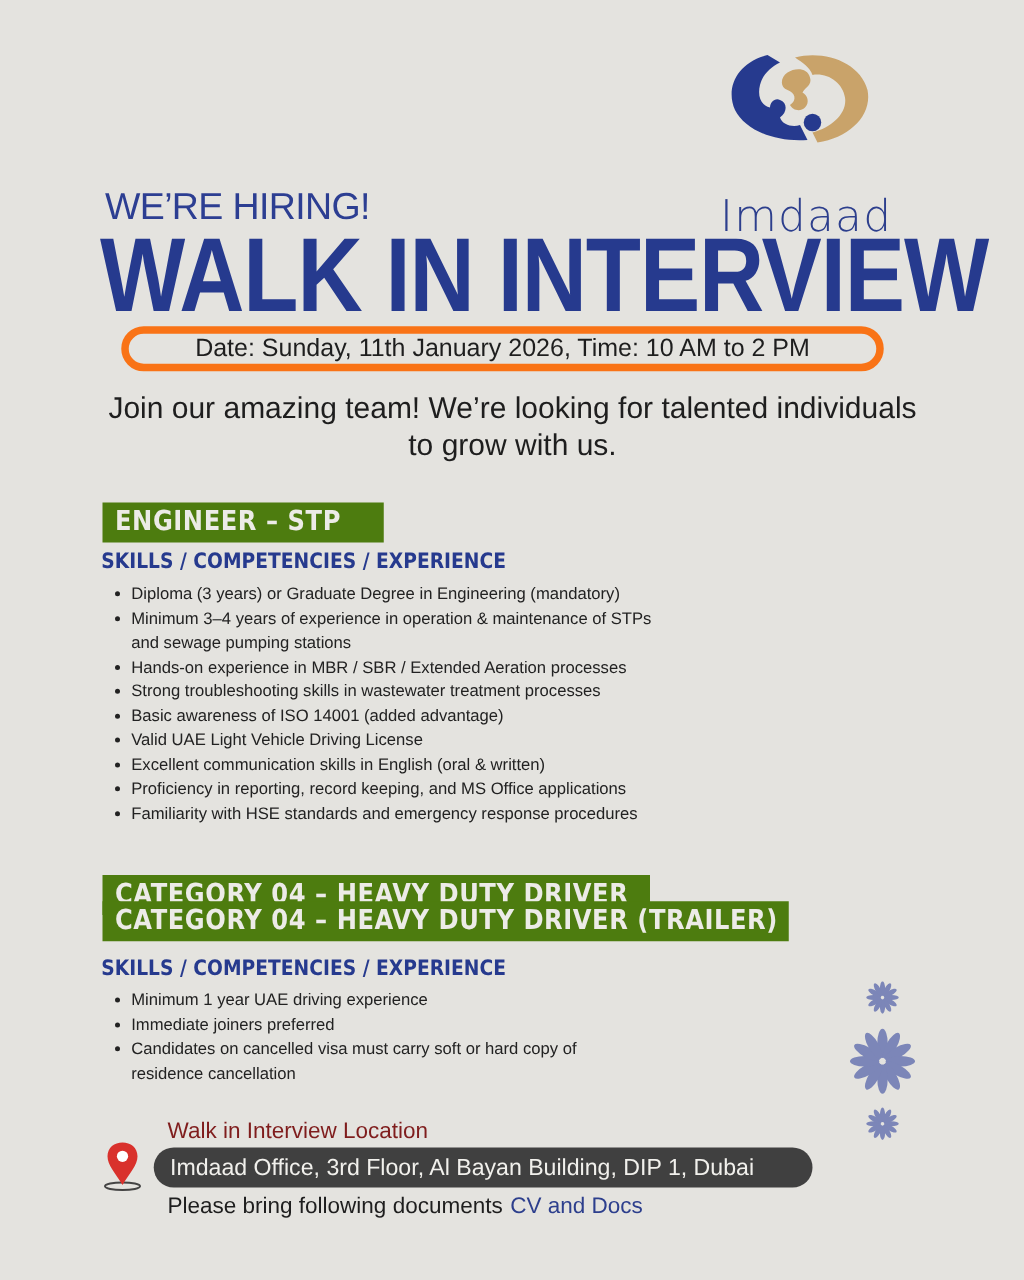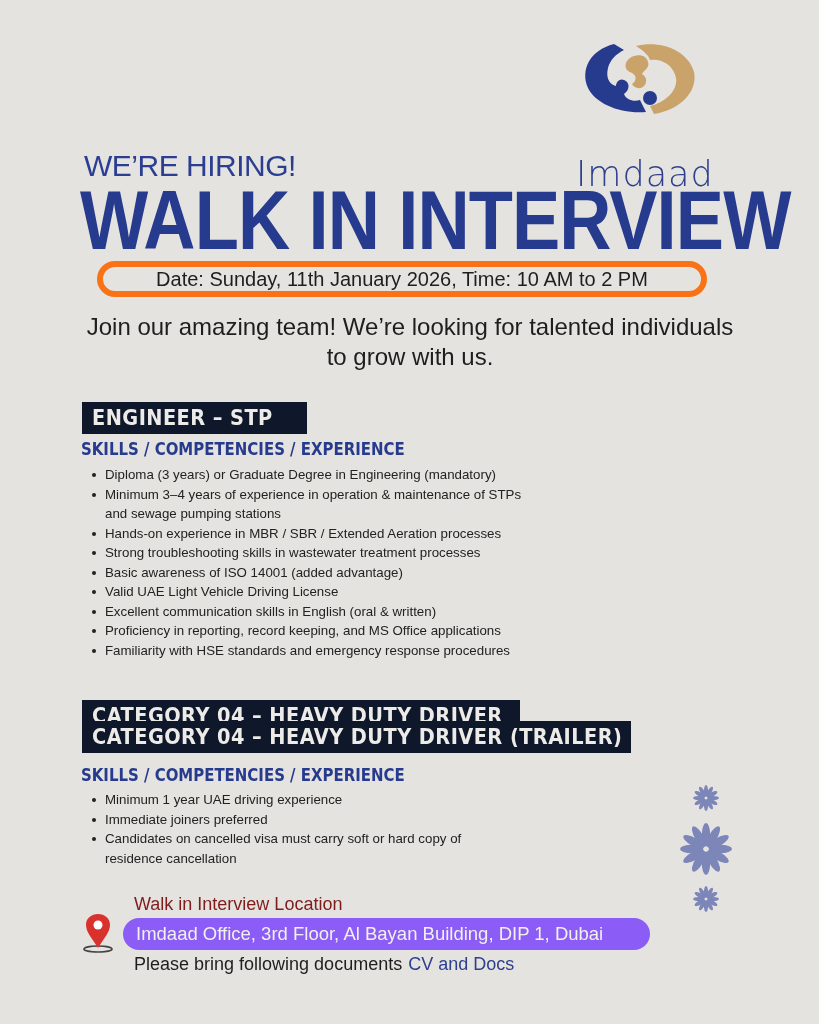--- a/index.html
+++ b/index.html
@@ -38,21 +38,21 @@
       border: 6px solid #f97316; border-radius: 18px;
       display: flex; align-items: center; justify-content: center;
       font-size: 20px; color: #1e1e1e;
     }
     .intro {
       left: 80px; top: 312px; width: 660px; text-align: center;
       font-size: 24px; line-height: 30px; color: #1e1e1e;
     }
 
     .role-badge {
-      background: #0f172a; color: #ecebe7;
+      background: #4d7c0f; color: #ecebe7;
       font-family: "DejaVu Sans", sans-serif; font-weight: 700;
       font-size: 22px; line-height: 32px; height: 32px;
       padding: 0 10px; white-space: nowrap;
       letter-spacing: 0.5px;
     }
     .role-badge span { display: inline-block; transform: scaleX(0.88); transform-origin: left center; }
     .section-title {
       font-family: "DejaVu Sans", sans-serif; font-weight: 700;
       font-size: 17px; color: #263a8e; white-space: nowrap;
       transform: scaleX(0.88); transform-origin: left top;
@@ -65,21 +65,21 @@
     ul.bullets li::before {
       content: ""; position: absolute; left: 3px; top: 8px;
       width: 4px; height: 4px; border-radius: 50%; background: #222;
     }
 
     .flowers { left: 680px; top: 785px; width: 52px; height: 130px; }
 
     .loc-label { left: 134px; top: 894px; font-size: 18px; color: #7f1d1d; }
     .loc-pill {
       left: 123px; top: 918px; width: 527px; height: 32px;
-      background: #8b5cf6; border-radius: 16px;
+      background: #404040; border-radius: 16px;
       color: #f1f0ec; font-size: 18.5px;
       display: flex; align-items: center; padding-left: 13px;
       white-space: nowrap;
     }
     .docs-line { left: 134px; top: 954px; font-size: 18px; color: #1e1e1e; white-space: nowrap; }
     .docs-line .docs-val { color: #2d3f8d; margin-left: 6px; }
     .pin { left: 80px; top: 912px; width: 36px; height: 42px; }
   </style>
 </head>
 <body>

